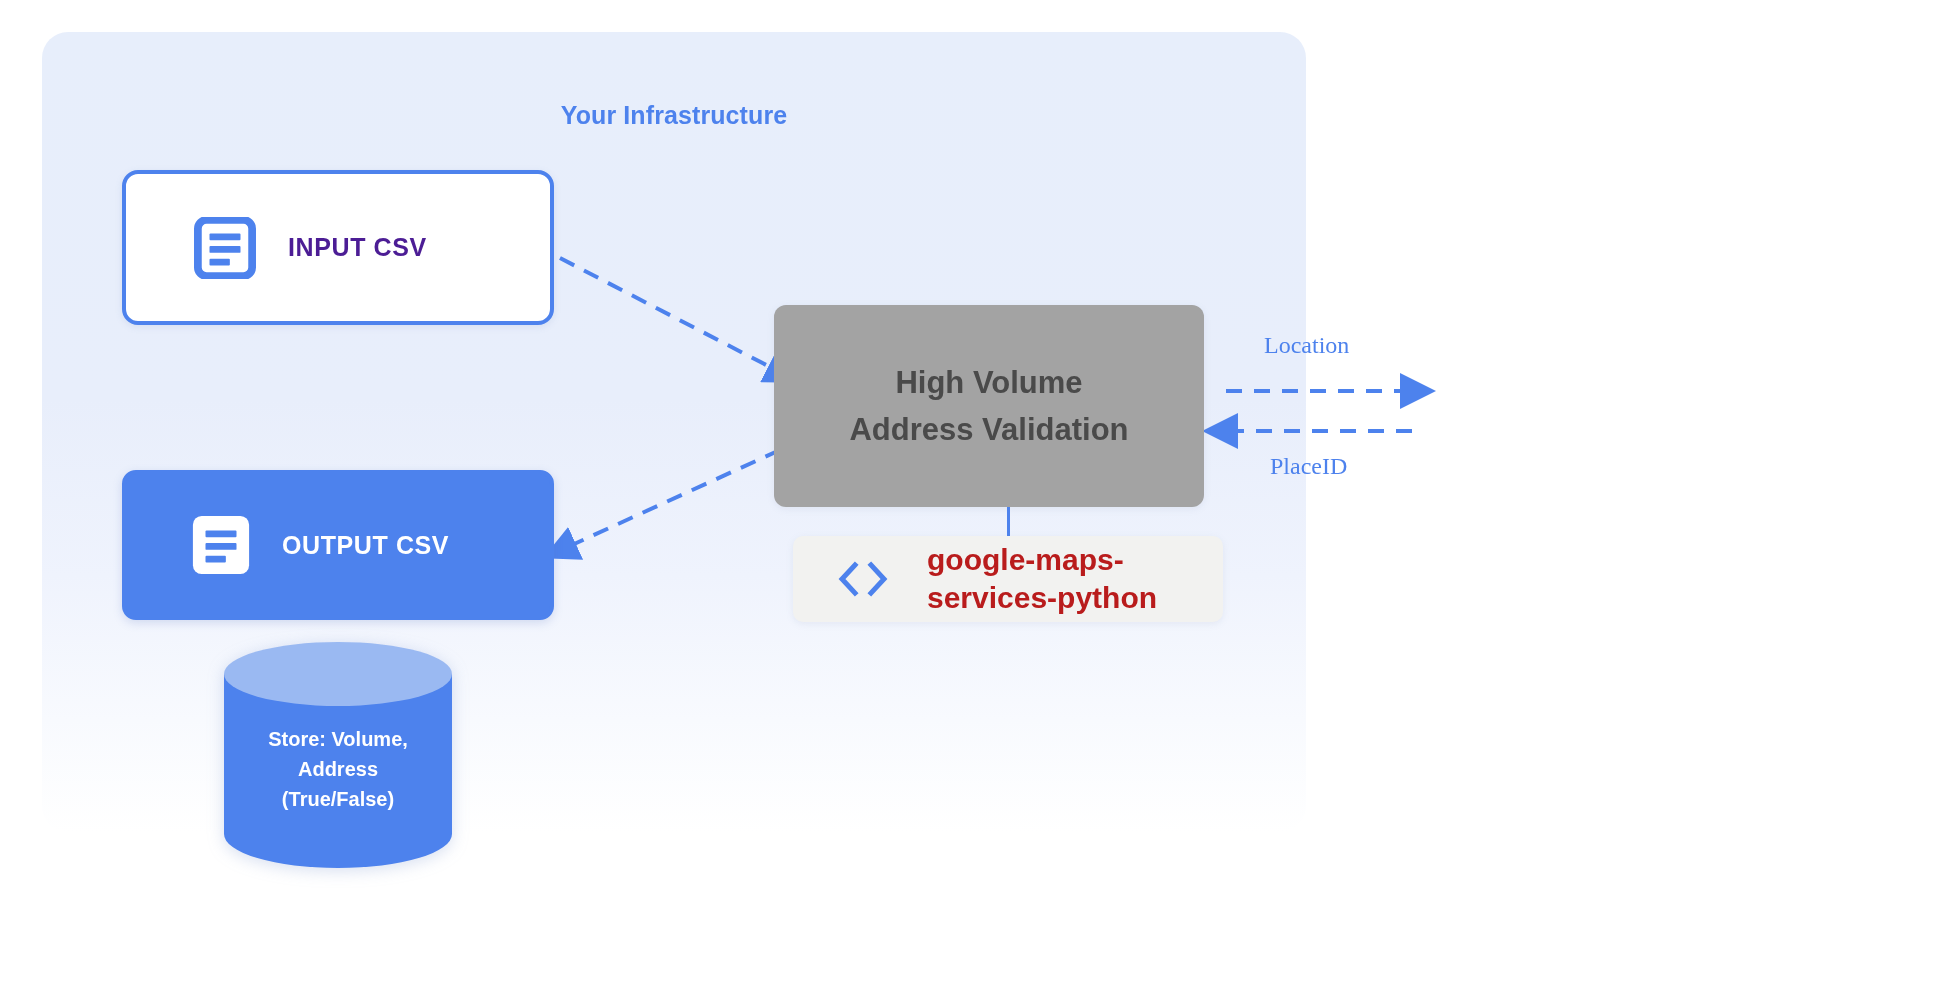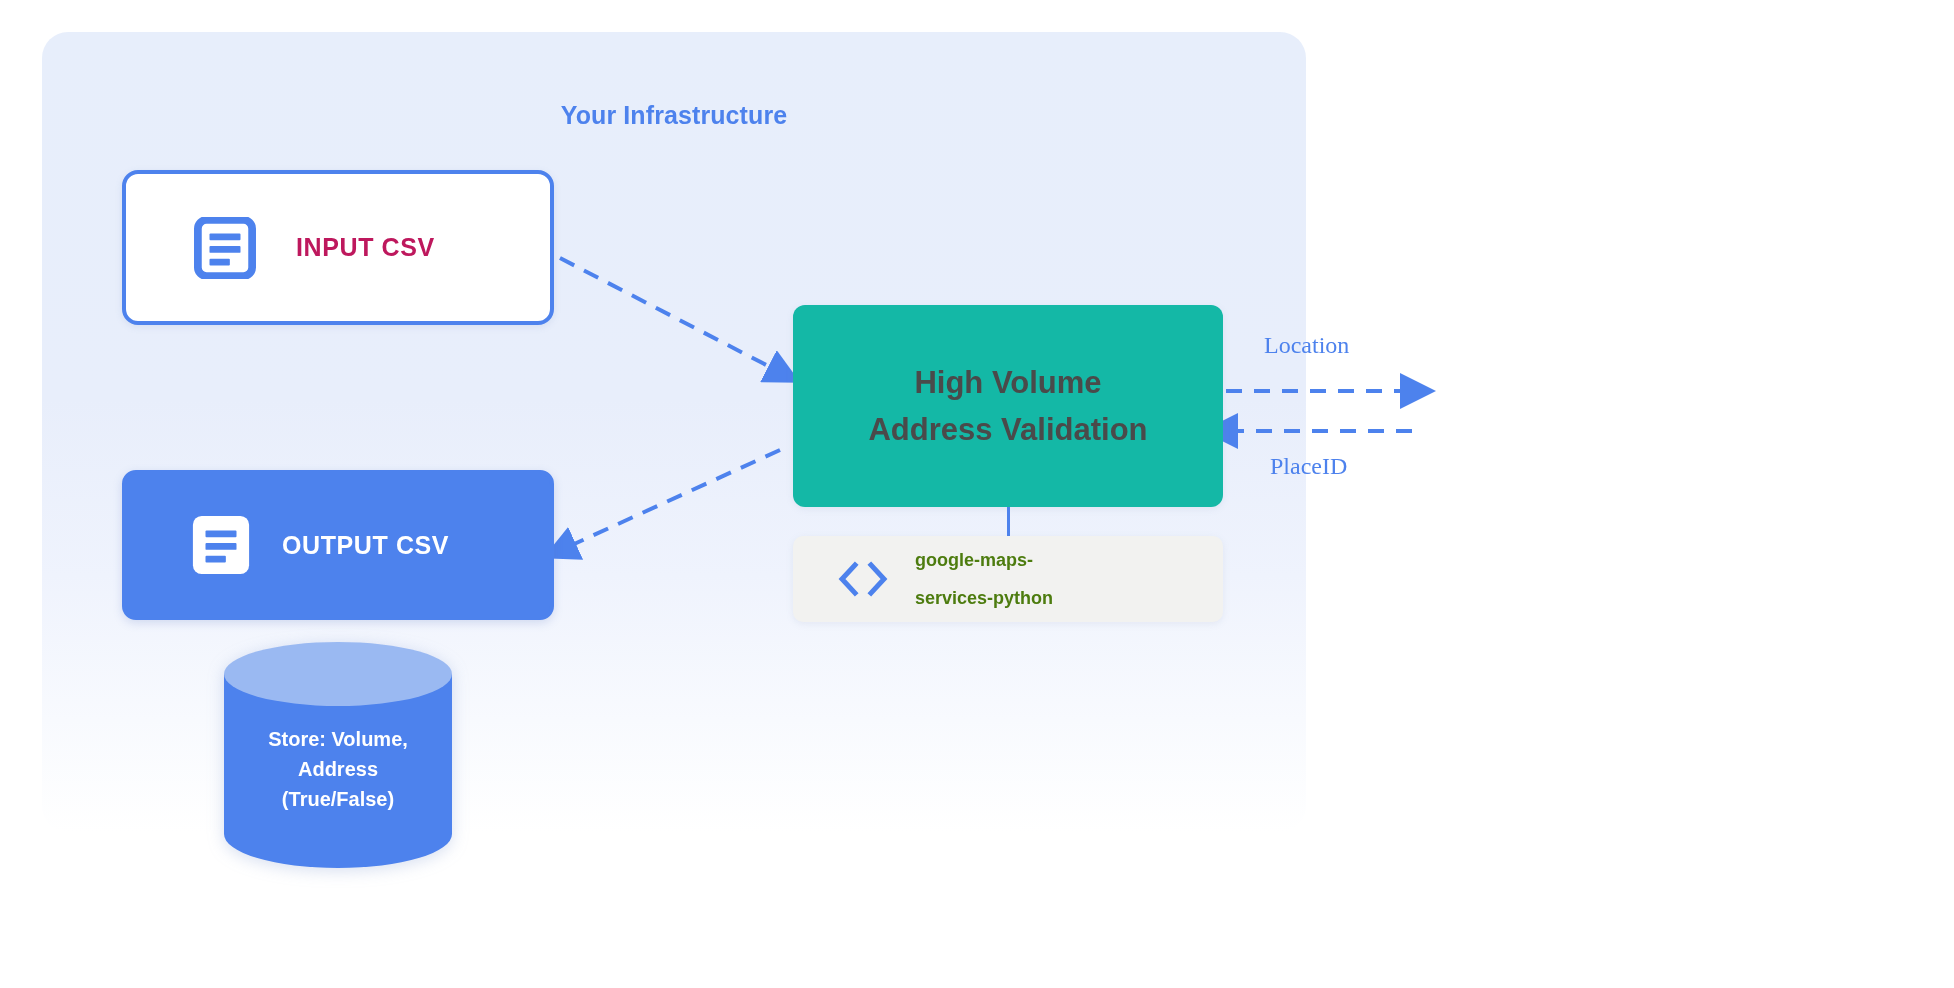--- a/index.html
+++ b/index.html
@@ -62,24 +62,24 @@
     top: 170px;
     width: 432px;
     height: 155px;
     background: #ffffff;
     border: 4px solid #4d82ed;
     border-radius: 16px;
     box-shadow: 0 2px 7px rgba(120,140,190,.16);
   }
   #input-csv-card .doc-icon { margin-left: 68px; }
   #input-csv-label {
-    margin-left: 40px;
+    margin-left: 32px;
     font-size: 25px;
     font-weight: bold;
-    color: #be185d;
+    color: #4c1d95;
     letter-spacing: .6px;
   }
 
   
   #output-csv-card {
     left: 122px;
     top: 470px;
     width: 432px;
     height: 150px;
     background: #4d82ed;
@@ -118,25 +118,25 @@
     color: #ffffff;
     font-size: 20px;
     font-weight: bold;
     line-height: 30px;
     pointer-events: none;
   }
 
   
   #script-box {
     position: absolute;
-    left: 793px;
+    left: 774px;
     top: 305px;
     width: 430px;
     height: 202px;
-    background: #14b8a6;
+    background: #a3a3a3;
     border-radius: 12px;
     display: flex;
     align-items: center;
     justify-content: center;
     box-shadow: 0 2px 7px rgba(130,145,180,.13);
   }
   #script-label {
     text-align: center;
     font-size: 31px;
     font-weight: bold;
@@ -163,24 +163,24 @@
     align-items: center;
     box-shadow: 0 2px 7px rgba(130,145,180,.13);
   }
   #code-icon {
     margin-left: 42px;
     width: 56px;
     height: 40px;
     flex: none;
   }
   #library-label {
-    margin-left: 24px;
-    font-size: 18px;
-    font-weight: bold;
-    color: #4d7c0f;
+    margin-left: 36px;
+    font-size: 30px;
+    font-weight: bold;
+    color: #b91c1c;
     line-height: 38px;
   }
 
   
   #api-card {
     left: 1415px;
     top: 335px;
     width: 487px;
     height: 150px;
     background: #ffffff;

